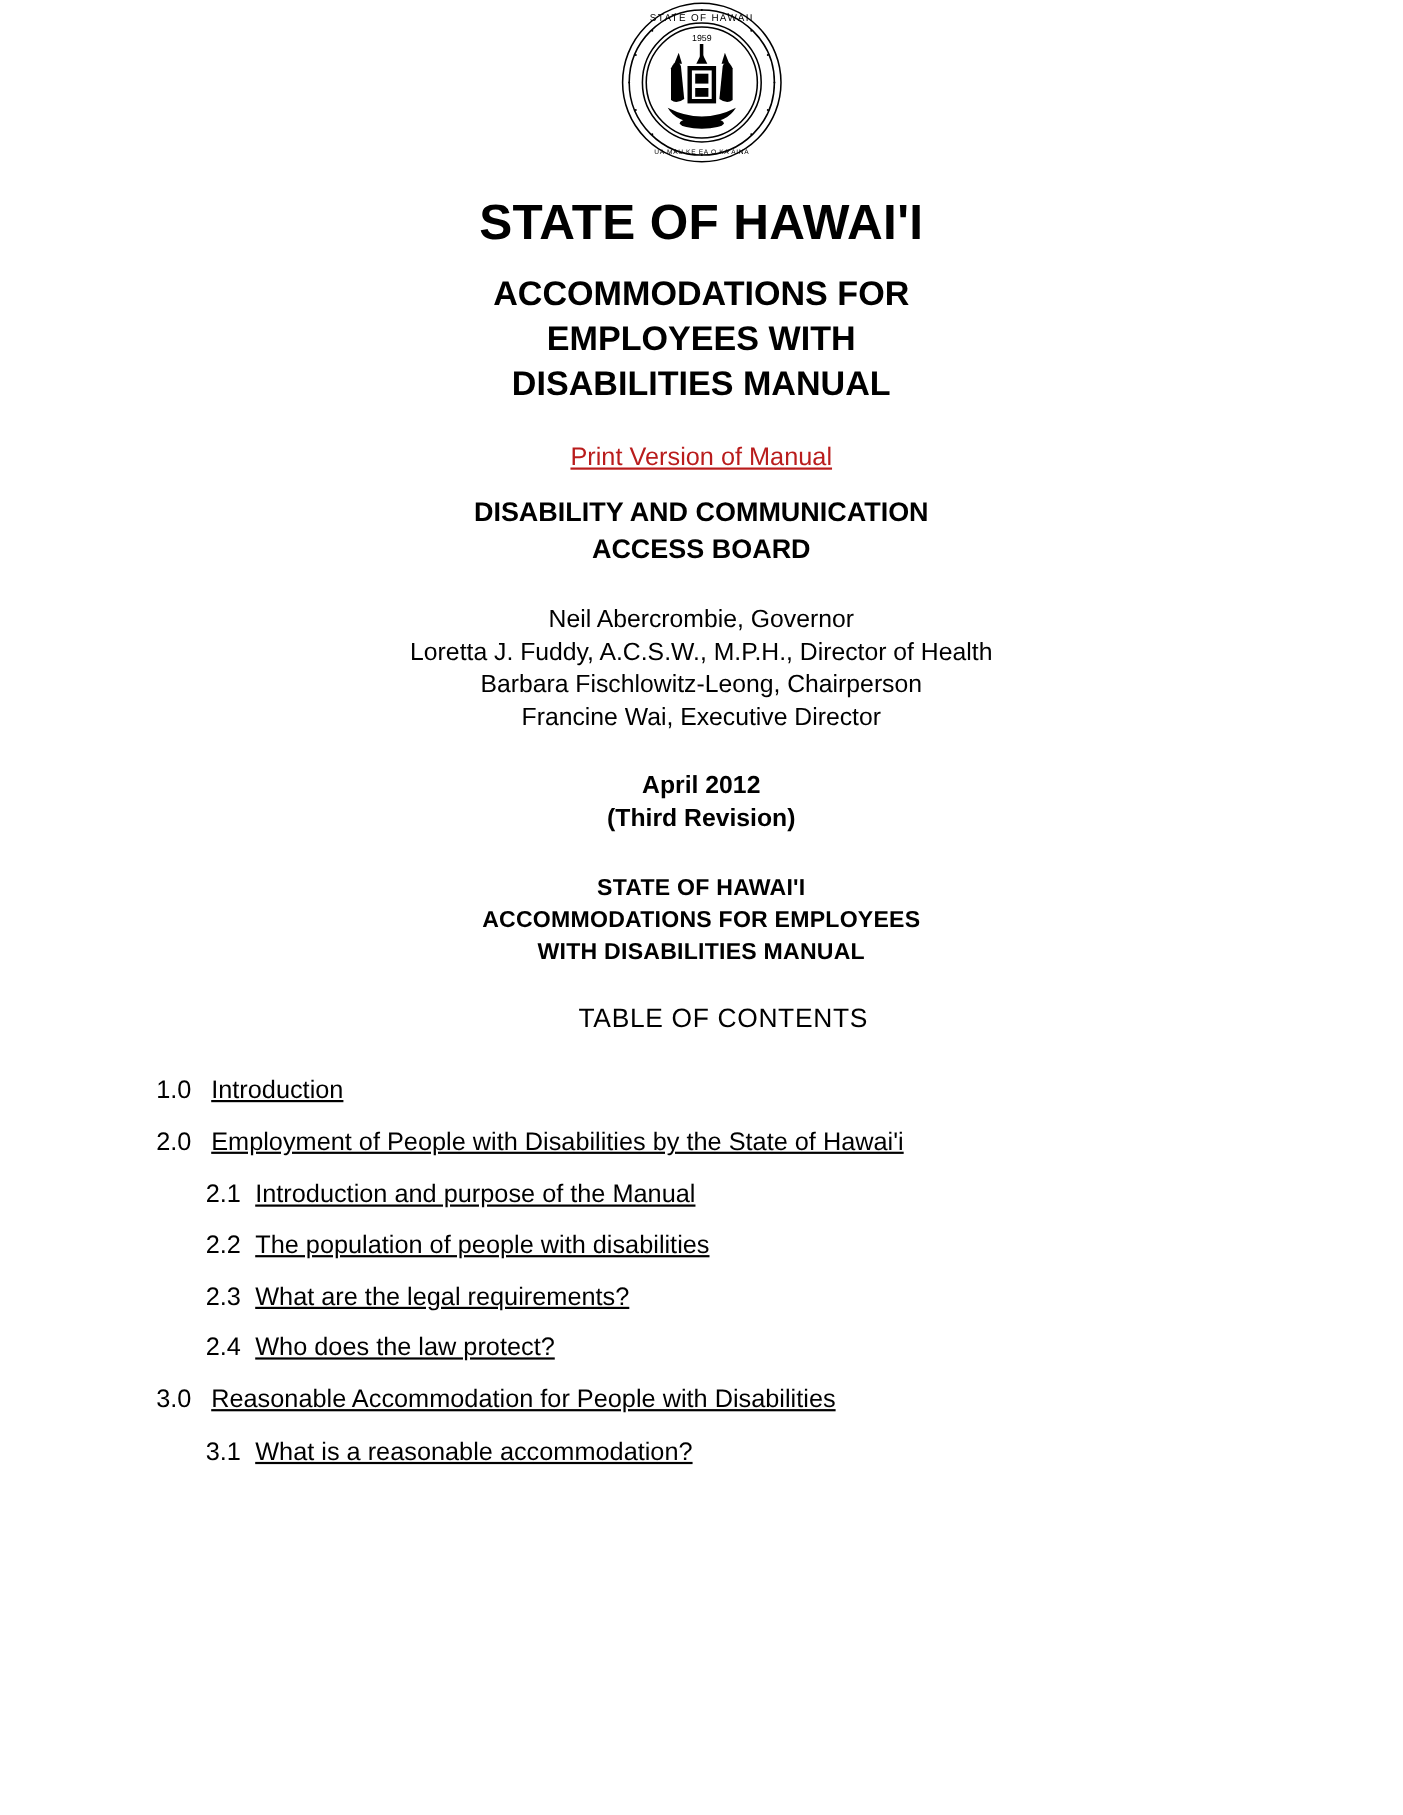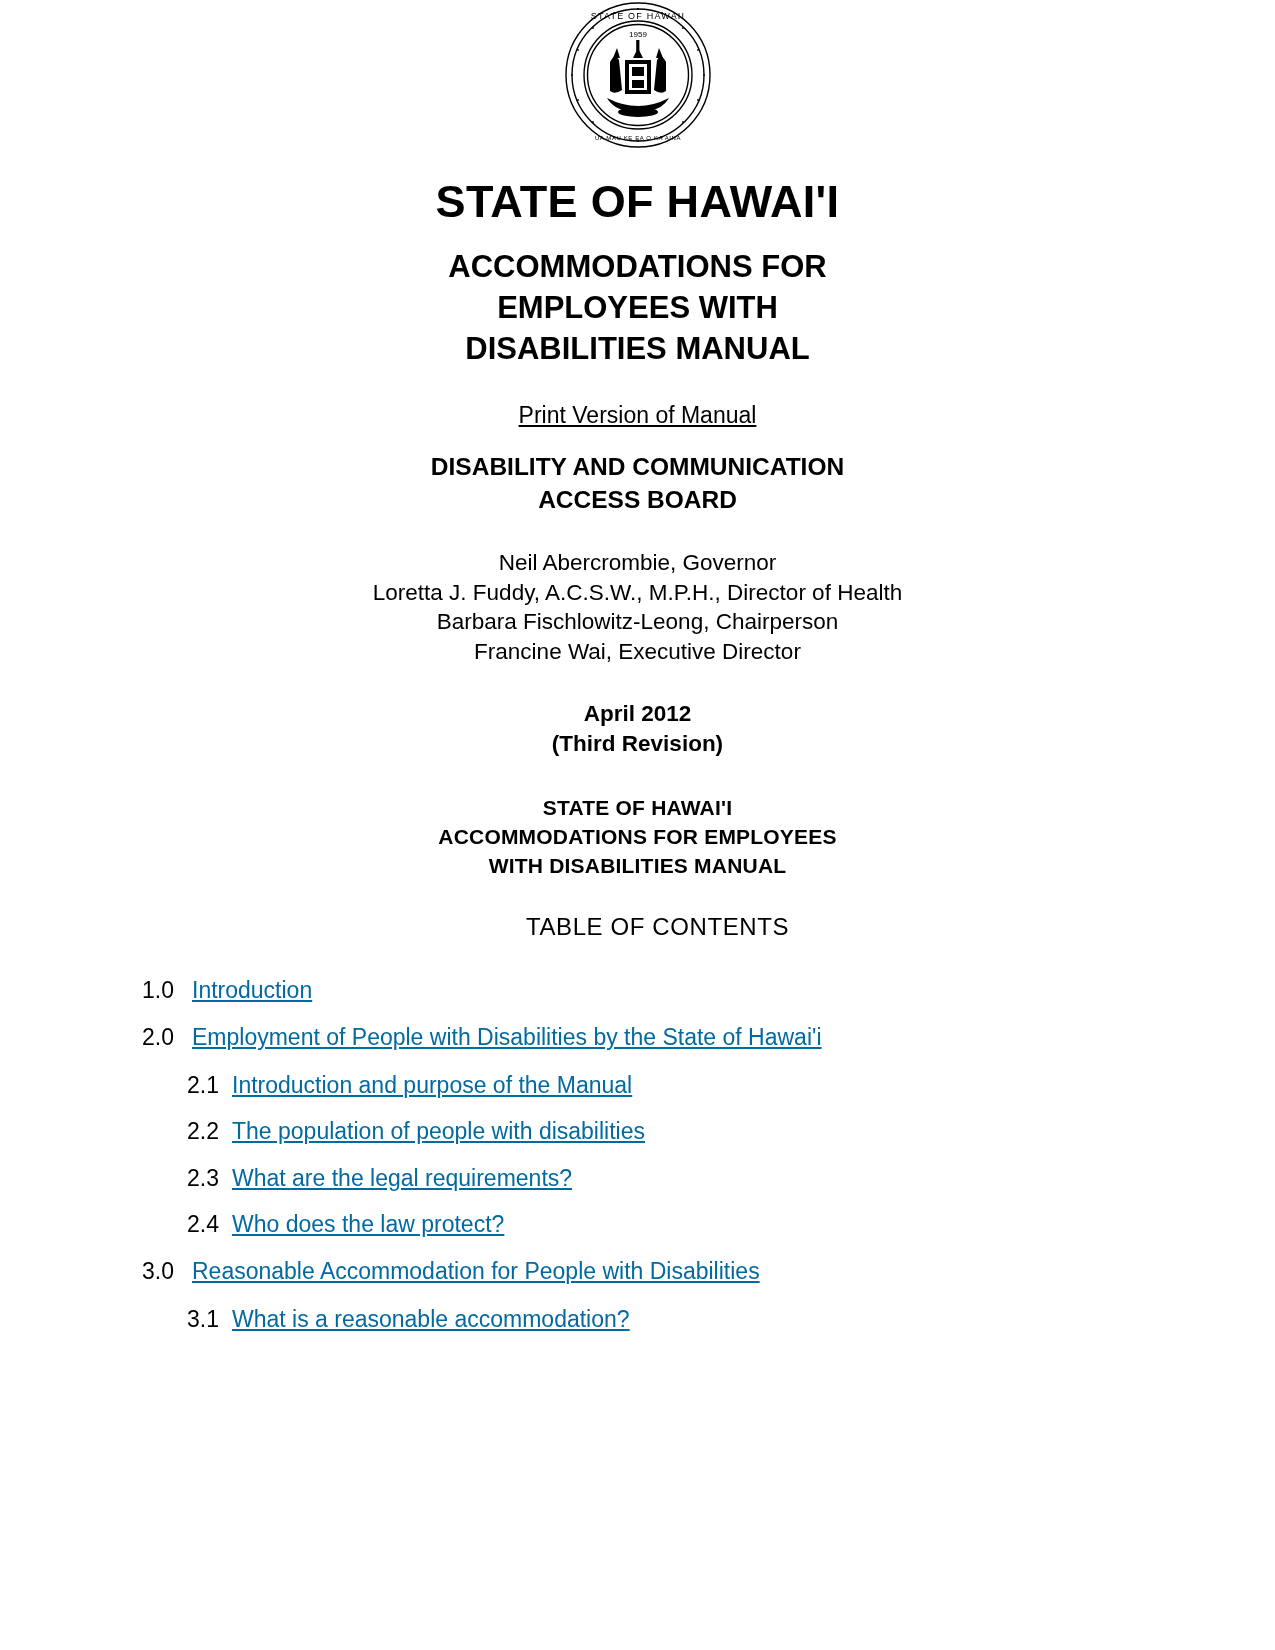--- a/index.html
+++ b/index.html
@@ -55,21 +55,21 @@
   }
 
   .printlink-wrap {
     text-align: center;
     margin-top: 32px;
   }
   .printlink {
     font-size: 23px;
     font-weight: normal;
     text-decoration: underline;
-    color: #000000;
+    color: #b91c1c;
     cursor: pointer;
   }
 
   .board {
     text-align: center;
     font-size: 24.5px;
     font-weight: bold;
     line-height: 1.35;
     margin-top: 21px;
   }
@@ -129,21 +129,21 @@
     flex: 0 0 auto;
     white-space: nowrap;
     font-weight: normal;
   }
   .toc-row.level1 .toc-num { width: 50px; }
   .toc-row.level2 .toc-num { width: 45px; }
   .toc-link {
     text-decoration: underline;
     text-underline-offset: 2px;
     cursor: pointer;
-    color: #0369a1;
+    color: #000000;
   }
 </style>
 </head>
 <body>
 
 <div class="page">
 
   <div class="seal-wrap">
     <div class="seal">
       <svg viewBox="0 0 150 150" width="150" height="150" aria-hidden="true">

